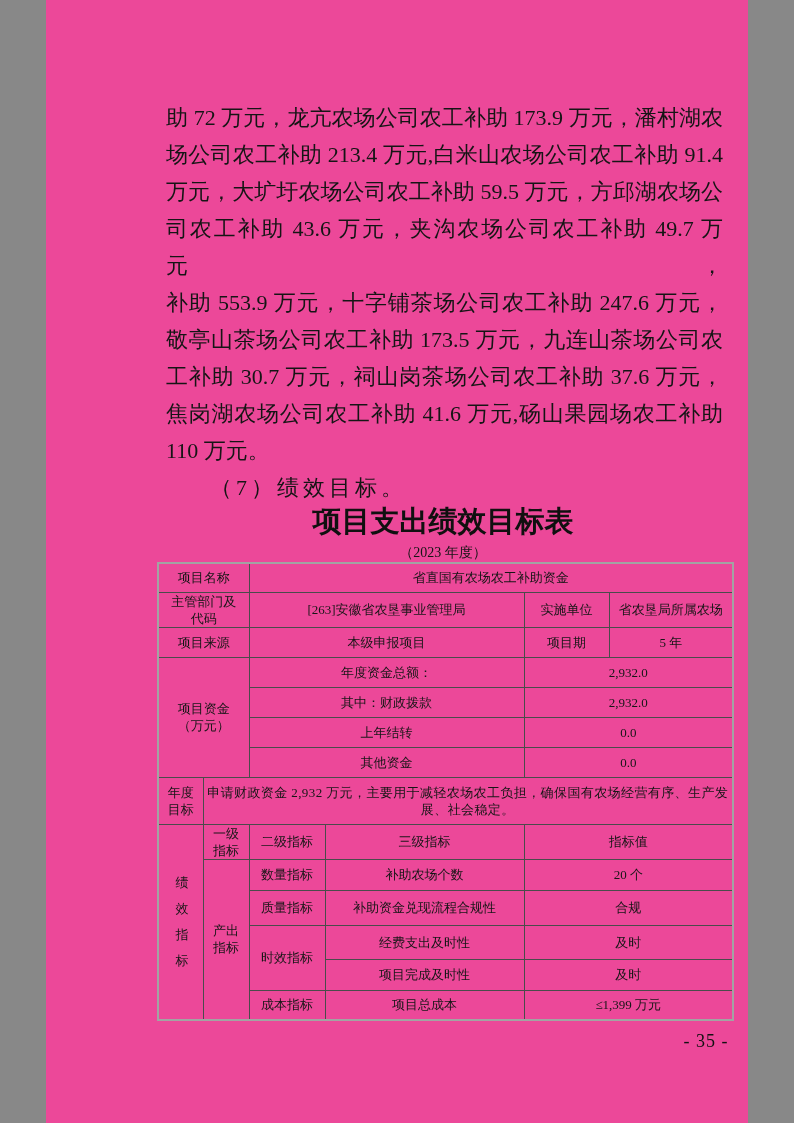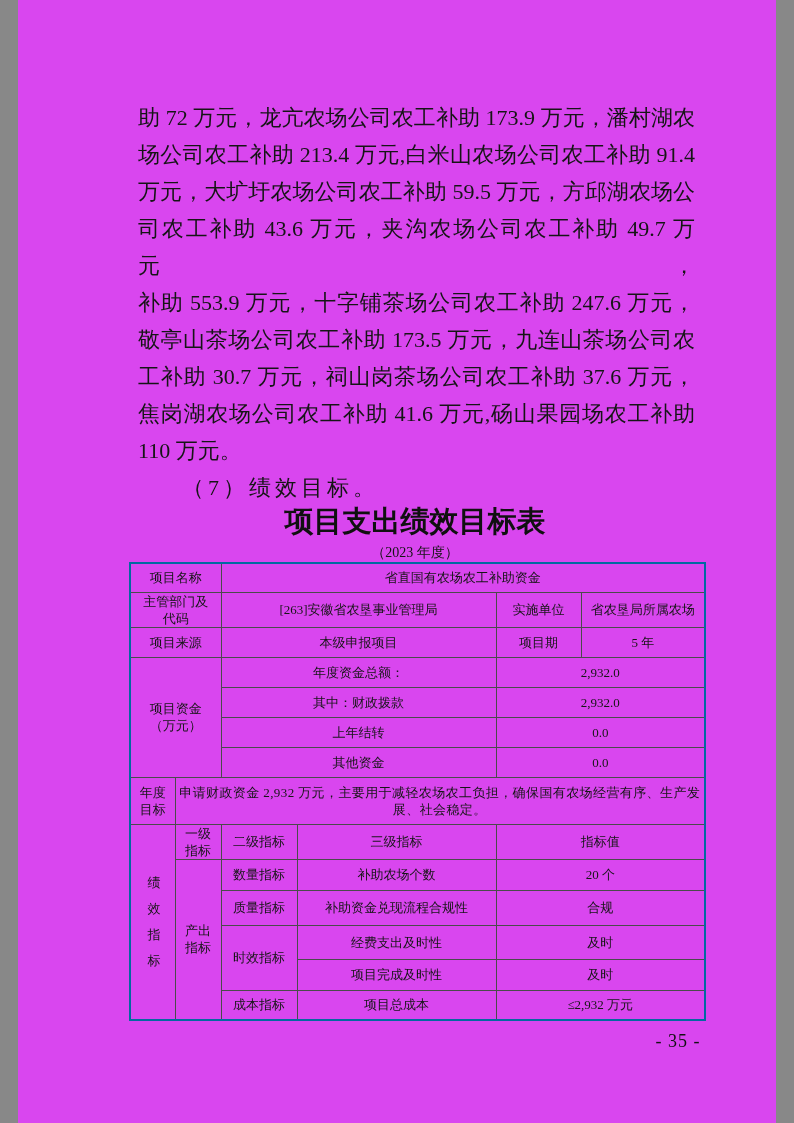--- a/index.html
+++ b/index.html
@@ -1,19 +1,19 @@
 <!DOCTYPE html>
 <html><head>
 <meta charset="utf-8">
 <style>
   html,body{margin:0;padding:0;background:#888;}
   .page{
     position:relative;
-    width:758px;height:1123px;
-    background:#d946ef;
+    width:702px;height:1123px;
+    background:#ec4899;
     margin:0 auto;
     overflow:hidden;
     font-family:"Liberation Serif","DejaVu Serif",serif;
     color:#151515;
   }
   
   .body-text{
     position:absolute;left:120px;top:99px;width:557px;
     font-size:22px;line-height:37px;
   }
@@ -35,21 +35,21 @@
     position:absolute;left:111px;top:562px;
     width:577px;border-collapse:collapse;table-layout:fixed;
     font-size:13px;color:#161616;
   }
   table.perf td{
     border:1px solid #4b4b4b;
     text-align:center;vertical-align:middle;
     padding:0;line-height:17px;
     overflow:hidden;
   }
-  table.perf{border:2px solid #0369a1;padding-left:34px;}
+  table.perf{border:2px solid #a3a3a3;padding-left:34px;}
   td.left{text-align:left;}
   td.right{text-align:right;padding-right:10px;}
   td.pl14{padding-left:14px;}
   td.pl26{padding-left:26px;}
   td.pl10{padding-left:10px;}
   td.goal{padding:5px 9px 5px 9px;line-height:19px;letter-spacing:.4px;}
   .wrap{display:inline-block;word-break:break-all;text-align:center;line-height:17px;vertical-align:middle;}
   .w2{width:2.15em;}
   .w4{width:4.3em;}
   .w5{width:5.3em;}
@@ -160,20 +160,20 @@
       <td class="left pl10">经费支出及时性</td>
       <td colspan="2">及时</td>
     </tr>
     <tr class="h31">
       <td class="left pl10">项目完成及时性</td>
       <td colspan="2">及时</td>
     </tr>
     <tr class="h30">
       <td>成本指标</td>
       <td class="left pl10">项目总成本</td>
-      <td colspan="2">≤2,932 万元</td>
+      <td colspan="2">≤1,399 万元</td>
     </tr>
   </tbody>
     </table>
 
   <div class="page-num">- 35 -</div>
 
 </div>
 
 </body></html>

